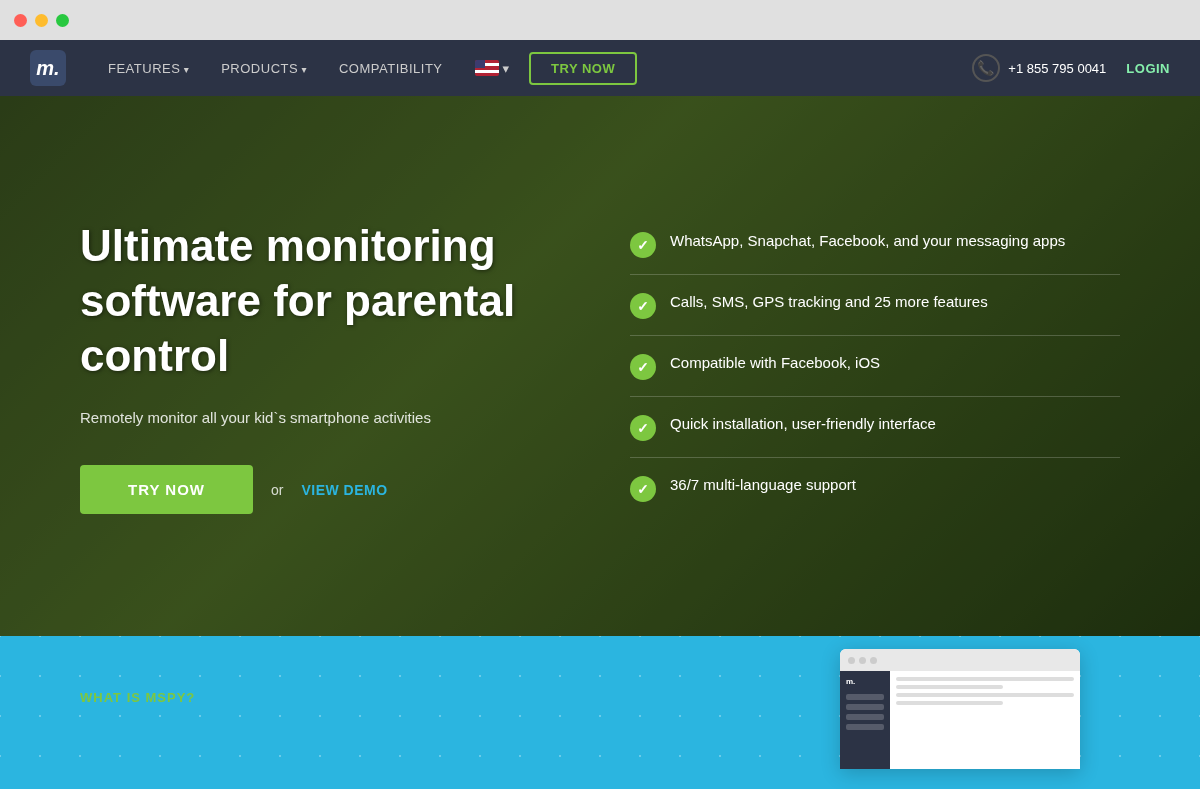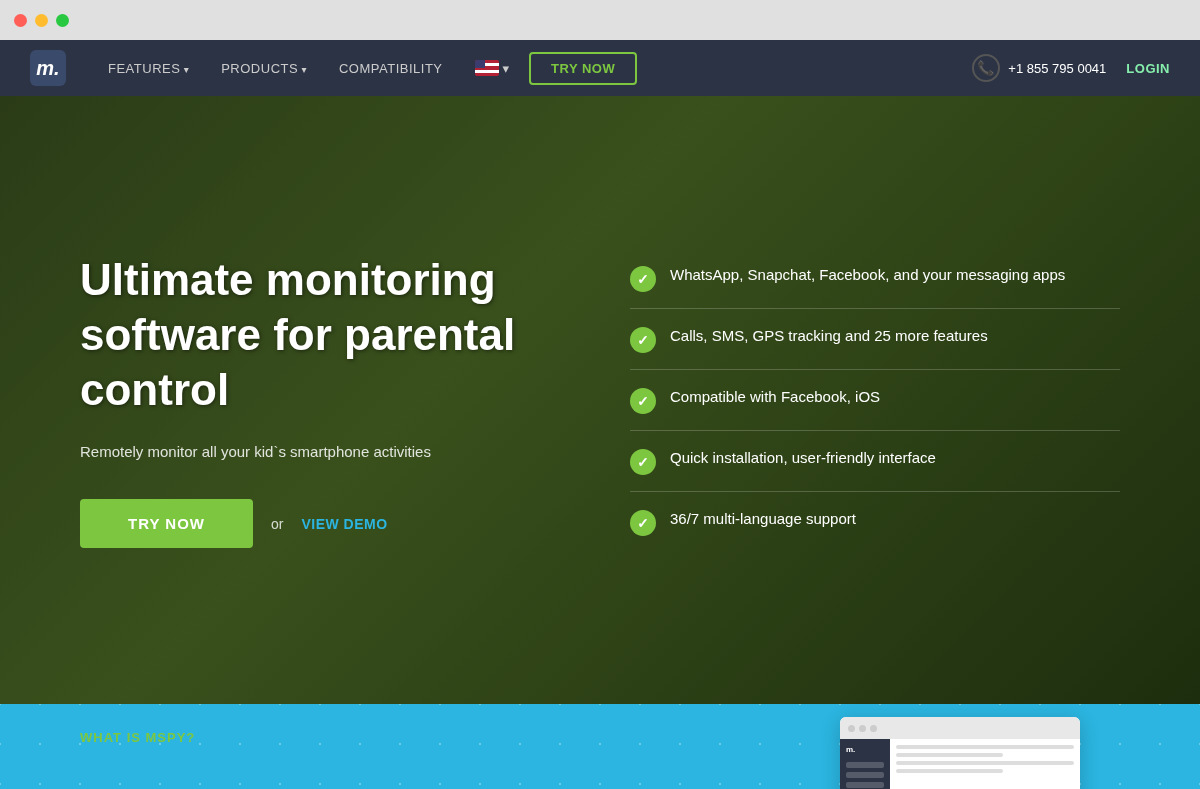--- a/index.html
+++ b/index.html
@@ -132,21 +132,21 @@
       font-size: 13px;
       cursor: pointer;
       font-weight: bold;
       text-transform: uppercase;
       letter-spacing: 0.5px;
     }
 
     
     .hero {
       position: relative;
-      height: 608px;
+      height: 540px;
       overflow: hidden;
     }
     
     .hero-photo-sim {
       position: absolute;
       top: 0; left: 0; right: 0; bottom: 0;
       background: 
         linear-gradient(135deg, rgba(50,70,30,0.8) 0%, rgba(80,110,40,0.6) 40%, rgba(30,50,15,0.9) 100%);
       background-color: #4a6a25;
     }
@@ -396,21 +396,21 @@
       </div>
       <div class="feature-item">
         <div class="check-icon">✓</div>
         <span class="feature-text">36/7 multi-language support</span>
       </div>
     </div>
   </div>
 </section>
 
 <section class="bottom-section">
-  <div style="position:relative; z-index:2;">
+  <div style="position:relative; z-index:2;margin-top:28px;">
     <span class="what-is-label">WHAT IS MSPY?</span>
   </div>
 
   <div class="mockup-container" style="position:absolute; right:80px; bottom:0; z-index:2;">
     <div class="mockup-browser">
       <div class="mockup-bar">
         <div class="mockup-dot"></div>
         <div class="mockup-dot"></div>
         <div class="mockup-dot"></div>
       </div>

